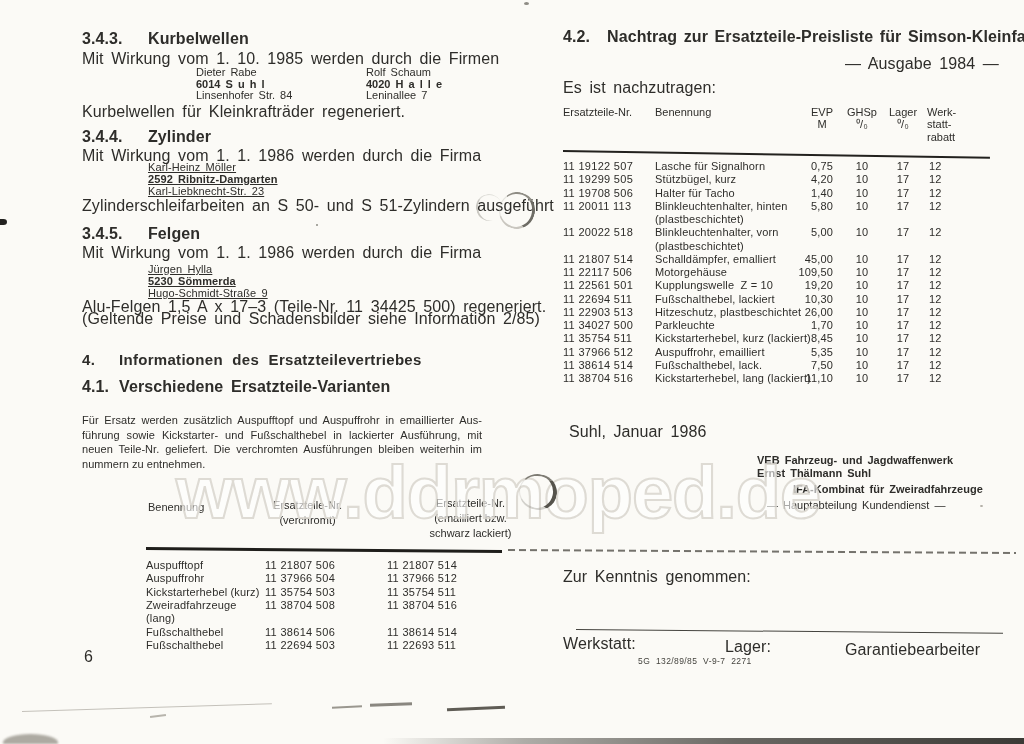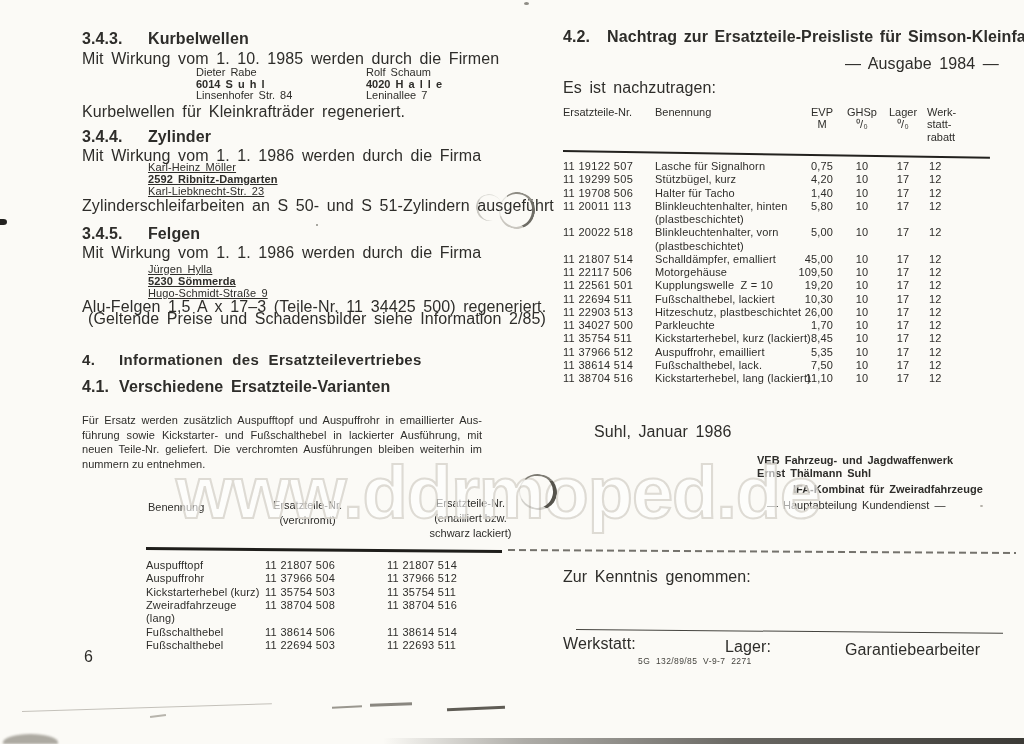--- a/index.html
+++ b/index.html
@@ -126,21 +126,21 @@
   <div class="t b h345" style="left:82px;top:227px;">
     <span class="num">3.4.5.</span><span>Felgen</span>
   </div>
   <div class="t" style="left:82px;top:246px;">Mit Wirkung vom 1. 1. 1986 werden durch die Firma</div>
   <div class="addr" style="left:148px;top:264px;">
     <div>Jürgen Hylla</div>
     <div class="city">5230 Sömmerda</div>
     <div>Hugo-Schmidt-Straße 9</div>
   </div>
   <div class="t" style="left:82px;top:300px;">Alu-Felgen 1,5 A x 17–3 (Teile-Nr. 11 34425 500) regeneriert.</div>
-  <div class="t" style="left:82px;top:312px;margin-left:6px;">(Geltende Preise und Schadensbilder siehe Information 2/85)</div>
+  <div class="t" style="left:82px;top:312px;">(Geltende Preise und Schadensbilder siehe Information 2/85)</div>
 
   <div class="h4big h4" style="left:82px;top:351px;">
     <span class="num">4.</span><span>Informationen des Ersatzteilevertriebes</span>
   </div>
   <div class="t b h41" style="left:82px;top:380px;">
     <span class="num">4.1.</span><span>Verschiedene Ersatzteile-Varianten</span>
   </div>
 
   <div class="para">
       <div class="pline">Für Ersatz werden zusätzlich Auspufftopf und Auspuffrohr in emaillierter Aus-</div>
@@ -335,21 +335,21 @@
           <span class="pc pc-nr">11 38704 516</span>
           <span class="pc pc-name">Kickstarterhebel, lang (lackiert)</span>
           <span class="pc pc-evp">11,10</span>
           <span class="pc pc-ghsp">10</span>
           <span class="pc pc-ehsp">17</span>
           <span class="pc pc-rabatt">12</span>
         </div>
       </div>
   </div>
 
-  <div class="t" style="left:594px;top:425px;">Suhl, Januar 1986</div>
+  <div class="t" style="left:569px;top:425px;">Suhl, Januar 1986</div>
 
   <div class="issuer">
     <div>VEB Fahrzeug- und Jagdwaffenwerk</div>
     <div>Ernst Thälmann Suhl</div>
     <div class="l3">IFA-Kombinat für Zweiradfahrzeuge</div>
     <div class="l4">— Hauptabteilung Kundendienst —</div>
   </div>
 
   <div class="dashline"></div>
 

